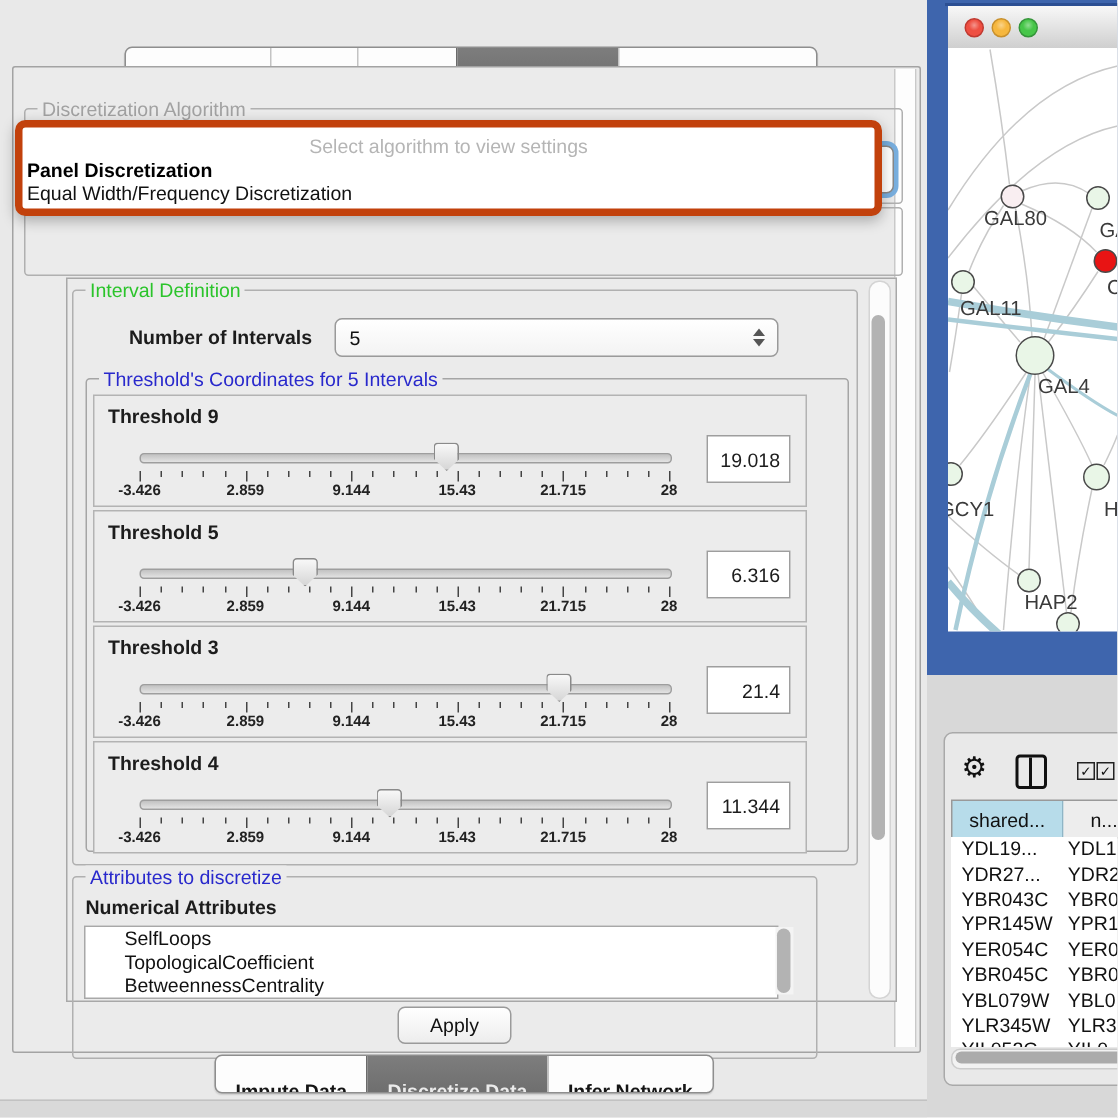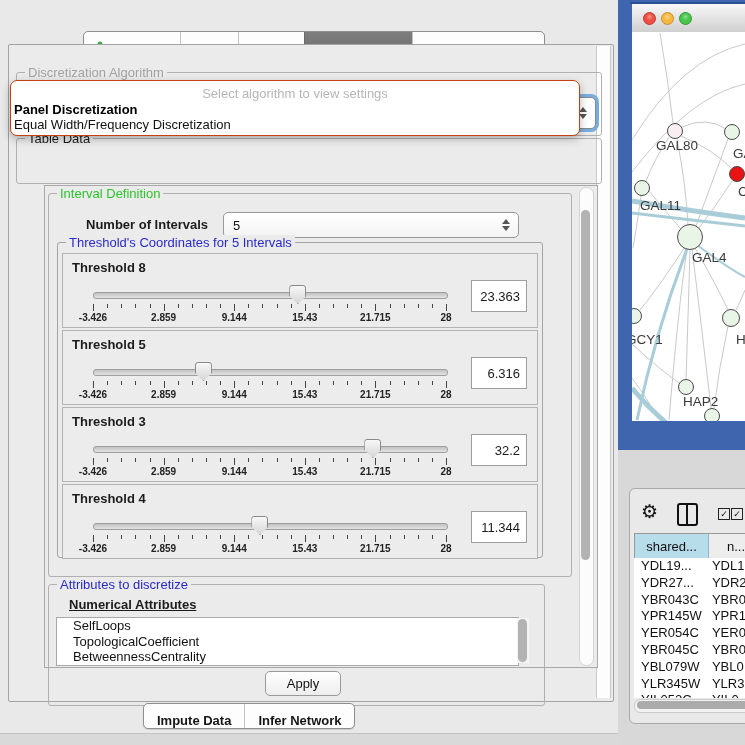--- a/index.html
+++ b/index.html
@@ -10,21 +10,21 @@
   
   #left-panel{position:absolute;left:0;top:0;width:618px;height:745px;background:#e9e9e9;}
   #titlebar{position:absolute;left:0;top:0;width:618px;height:28px;}
   #titlebar .title{position:absolute;left:10px;top:7px;font-size:13px;color:#1c1c1c;}
   .win-float{position:absolute;left:574px;top:10px;width:10px;height:10px;border:1.5px solid #2c2c2c;border-radius:1px;}
   .win-close{position:absolute;left:596px;top:5px;font-size:14px;font-weight:bold;color:#1a1a1a;}
 
   
   .segbar{position:absolute;display:flex;height:24px;border:1px solid #8e8e8e;border-radius:5px;
           background:#fdfdfd;overflow:hidden;box-shadow:0 1px 1px rgba(0,0,0,.12);}
-  .seg{display:flex;align-items:center;padding:16px 13px;font-size:13px;font-weight:600;color:#151515;
+  .seg{display:flex;padding:16px 13px;font-size:13px;font-weight:600;color:#151515;
        border-left:1px solid #c3c3c3;white-space:nowrap;}
   .seg:first-child{border-left:none;}
   .seg.sel{background:linear-gradient(#7d7d7d,#6a6a6a);color:#ebebeb;border-left-color:#6a6a6a;}
   .seg .net-ico{margin-right:7px;}
   #top-tabs{left:83px;top:31px;}
   #bottom-tabs{left:143px;top:703px;}
 
   
   #content-panel{position:absolute;left:8px;top:44px;width:604px;height:656px;
                  background:#ebebeb;border:1px solid #a3a3a3;border-radius:2px;}
@@ -42,21 +42,21 @@
   .spinner{position:absolute;right:8px;top:50%;transform:translateY(-50%);display:flex;flex-direction:column;gap:2px;}
   .spin-up{width:0;height:0;border-left:4px solid transparent;border-right:4px solid transparent;border-bottom:5px solid #555;}
   .spin-dn{width:0;height:0;border-left:4px solid transparent;border-right:4px solid transparent;border-top:5px solid #555;}
 
   
   #algo-combo-fragment{position:absolute;left:560px;top:97px;width:34px;height:30px;background:#fff;
       border:1px solid #888;border-radius:5px;box-shadow:0 0 0 3px #78aede;}
 
   
   #overlay{position:absolute;left:10px;top:80px;width:568px;height:54px;background:#ffffff;
-           border:1px solid #c2410c;border-radius:7px;box-shadow:0 3px 9px rgba(0,0,0,.28);z-index:30;}
+           border:5px solid #c2410c;border-radius:7px;box-shadow:0 3px 9px rgba(0,0,0,.28);z-index:30;}
   #overlay .hint{position:absolute;left:0;top:5px;width:100%;text-align:center;color:#b5b5b5;font-size:13px;}
   #overlay .opt1{position:absolute;left:3px;top:21px;font-weight:bold;font-size:13px;color:#000;}
   #overlay .opt2{position:absolute;left:3px;top:36px;font-size:13px;color:#111;}
 
   
   #scrollpane{position:absolute;left:44px;top:185px;width:552px;height:481px;border:1px solid #a8a8a8;background:#ebebeb;}
   #pane-scrollbar{position:absolute;right:3px;top:2px;width:13px;height:475px;background:#fcfcfc;
                   border:1px solid #d2d2d2;border-radius:7px;}
   #pane-thumb{position:absolute;left:1px;top:22px;width:9px;height:350px;background:#b3b3b3;border-radius:5px;}
 
@@ -69,21 +69,21 @@
             border:1px solid #8a8a8a;border-radius:3px 3px 0 0;
             clip-path:polygon(0 0,100% 0,100% 58%,50% 100%,0 58%);}
   .tick{position:absolute;top:50px;width:1px;height:4px;background:#444;}
   .tick.major{height:7px;}
   .tick-label{position:absolute;top:58px;transform:translateX(-50%);font-size:10px;font-weight:bold;color:#222;}
   .th-value{position:absolute;left:408px;top:26px;width:56px;height:32px;background:#fff;border:1px solid #9e9e9e;
             display:flex;align-items:center;justify-content:flex-end;padding-right:6px;box-sizing:border-box;font-size:13px;}
 
   
   #attr-list{position:absolute;left:7px;top:32px;width:461px;height:47px;background:#fff;border:1px solid #a8a8a8;overflow:hidden;}
-  #attr-list .li{padding-left:16px;font-size:13px;line-height:15.5px;color:#111;}
+  #attr-list .li{padding-left:26px;font-size:13px;line-height:15.5px;color:#111;}
   #attr-scroll{position:absolute;left:468px;top:33px;width:12px;height:45px;background:#f4f4f4;}
   #attr-thumb{position:absolute;left:1px;top:1px;width:9px;height:43px;background:#b3b3b3;border-radius:5px;}
 
   #apply-btn{position:absolute;left:265px;top:671px;width:74px;height:23px;background:linear-gradient(#ffffff,#ededed);
              border:1px solid #9a9a9a;border-radius:5px;display:flex;align-items:center;justify-content:center;
              font-size:13px;color:#111;}
 
   #below-strip{position:absolute;left:0;top:733px;width:618px;height:12px;background:#d9d9d9;border-top:1px solid #c2c2c2;}
 
   
@@ -178,25 +178,25 @@
       <div class="groupbox" style="left:3px;top:7px;width:522px;height:382px;">
         <span class="grouptitle gt-green">Interval Definition</span>
         <span style="position:absolute;left:37px;top:23px;font-weight:bold;">Number of Intervals</span>
         <div class="combo" style="left:174px;top:18px;width:294px;height:24px;">
           <span class="cv">5</span>
           <span class="spinner">
               <span class="spin-up"></span>
               <span class="spin-dn"></span>
             </span>
         </div>
-        <div class="groupbox" style="left:8px;top:48px;width:484px;height:314px;border-color:#a5a5a5;">
+        <div class="groupbox" style="left:8px;top:58px;width:484px;height:314px;border-color:#a5a5a5;padding-left:23px;">
           <span class="grouptitle gt-blue">Threshold's Coordinates for 5 Intervals</span>
           <div id="threshold-rows" style="position:absolute;left:4px;top:10px;">
               <div class="th-row">
-                <span class="th-label">Threshold 8</span>
+                <span class="th-label">Threshold 9</span>
                 <div class="th-track"></div>
                 <span class="tick major" style="left:30.0px"></span>
                 <span class="tick" style="left:44.1px"></span>
                 <span class="tick" style="left:58.2px"></span>
                 <span class="tick" style="left:72.4px"></span>
                 <span class="tick" style="left:86.5px"></span>
                 <span class="tick major" style="left:100.6px"></span>
                 <span class="tick" style="left:114.7px"></span>
                 <span class="tick" style="left:128.8px"></span>
                 <span class="tick" style="left:143.0px"></span>
@@ -217,21 +217,21 @@
                 <span class="tick" style="left:354.8px"></span>
                 <span class="tick" style="left:368.9px"></span>
                 <span class="tick major" style="left:383.0px"></span>
                 <span class="tick-label" style="left:30.0px">-3.426</span>
                 <span class="tick-label" style="left:100.6px">2.859</span>
                 <span class="tick-label" style="left:171.2px">9.144</span>
                 <span class="tick-label" style="left:241.8px">15.43</span>
                 <span class="tick-label" style="left:312.4px">21.715</span>
                 <span class="tick-label" style="left:383.0px">28</span>
                 <div class="th-thumb" style="left:226.3px"></div>
-                <div class="th-value">23.363</div>
+                <div class="th-value">19.018</div>
               </div>
               <div class="th-row">
                 <span class="th-label">Threshold 5</span>
                 <div class="th-track"></div>
                 <span class="tick major" style="left:30.0px"></span>
                 <span class="tick" style="left:44.1px"></span>
                 <span class="tick" style="left:58.2px"></span>
                 <span class="tick" style="left:72.4px"></span>
                 <span class="tick" style="left:86.5px"></span>
                 <span class="tick major" style="left:100.6px"></span>
@@ -293,21 +293,21 @@
                 <span class="tick" style="left:354.8px"></span>
                 <span class="tick" style="left:368.9px"></span>
                 <span class="tick major" style="left:383.0px"></span>
                 <span class="tick-label" style="left:30.0px">-3.426</span>
                 <span class="tick-label" style="left:100.6px">2.859</span>
                 <span class="tick-label" style="left:171.2px">9.144</span>
                 <span class="tick-label" style="left:241.8px">15.43</span>
                 <span class="tick-label" style="left:312.4px">21.715</span>
                 <span class="tick-label" style="left:383.0px">28</span>
                 <div class="th-thumb" style="left:301.4px"></div>
-                <div class="th-value">32.2</div>
+                <div class="th-value">21.4</div>
               </div>
               <div class="th-row">
                 <span class="th-label">Threshold 4</span>
                 <div class="th-track"></div>
                 <span class="tick major" style="left:30.0px"></span>
                 <span class="tick" style="left:44.1px"></span>
                 <span class="tick" style="left:58.2px"></span>
                 <span class="tick" style="left:72.4px"></span>
                 <span class="tick" style="left:86.5px"></span>
                 <span class="tick major" style="left:100.6px"></span>
@@ -339,41 +339,44 @@
                 <span class="tick-label" style="left:383.0px">28</span>
                 <div class="th-thumb" style="left:188.4px"></div>
                 <div class="th-value">11.344</div>
               </div>
             </div>
         </div>
       </div>
 
       <div class="groupbox" style="left:3px;top:398px;width:495px;height:120px;">
         <span class="grouptitle gt-blue">Attributes to discretize</span>
-        <span style="position:absolute;left:20px;top:12px;font-weight:bold;text-decoration:underline;">Numerical Attributes</span>
+        <span style="position:absolute;left:8px;top:12px;font-weight:bold;">Numerical Attributes</span>
         <div id="attr-list">
             <div class="li">SelfLoops</div>
             <div class="li">TopologicalCoefficient</div>
             <div class="li">BetweennessCentrality</div>
           </div>
         <div id="attr-scroll">
             <div id="attr-thumb"></div>
           </div>
       </div>
 
     </div>
     <div id="pane-scrollbar" style="position:absolute;left:579px;top:187px;width:13px;height:477px;background:#fcfcfc;border:1px solid #d4d4d4;border-radius:7px;">
       <div id="pane-thumb"></div>
     </div>
 
     <div id="apply-btn">Apply</div>
 
     <div id="bottom-tabs" class="segbar">
         <div class="seg">
           <span>Impute Data</span>
+        </div>
+        <div class="seg sel">
+          <span>Discretize Data</span>
         </div>
         <div class="seg">
           <span>Infer Network</span>
         </div>
       </div>
     <div id="below-strip"></div>
   </div>
 
   <div id="net-window">
     <div class="frame-line"></div>

